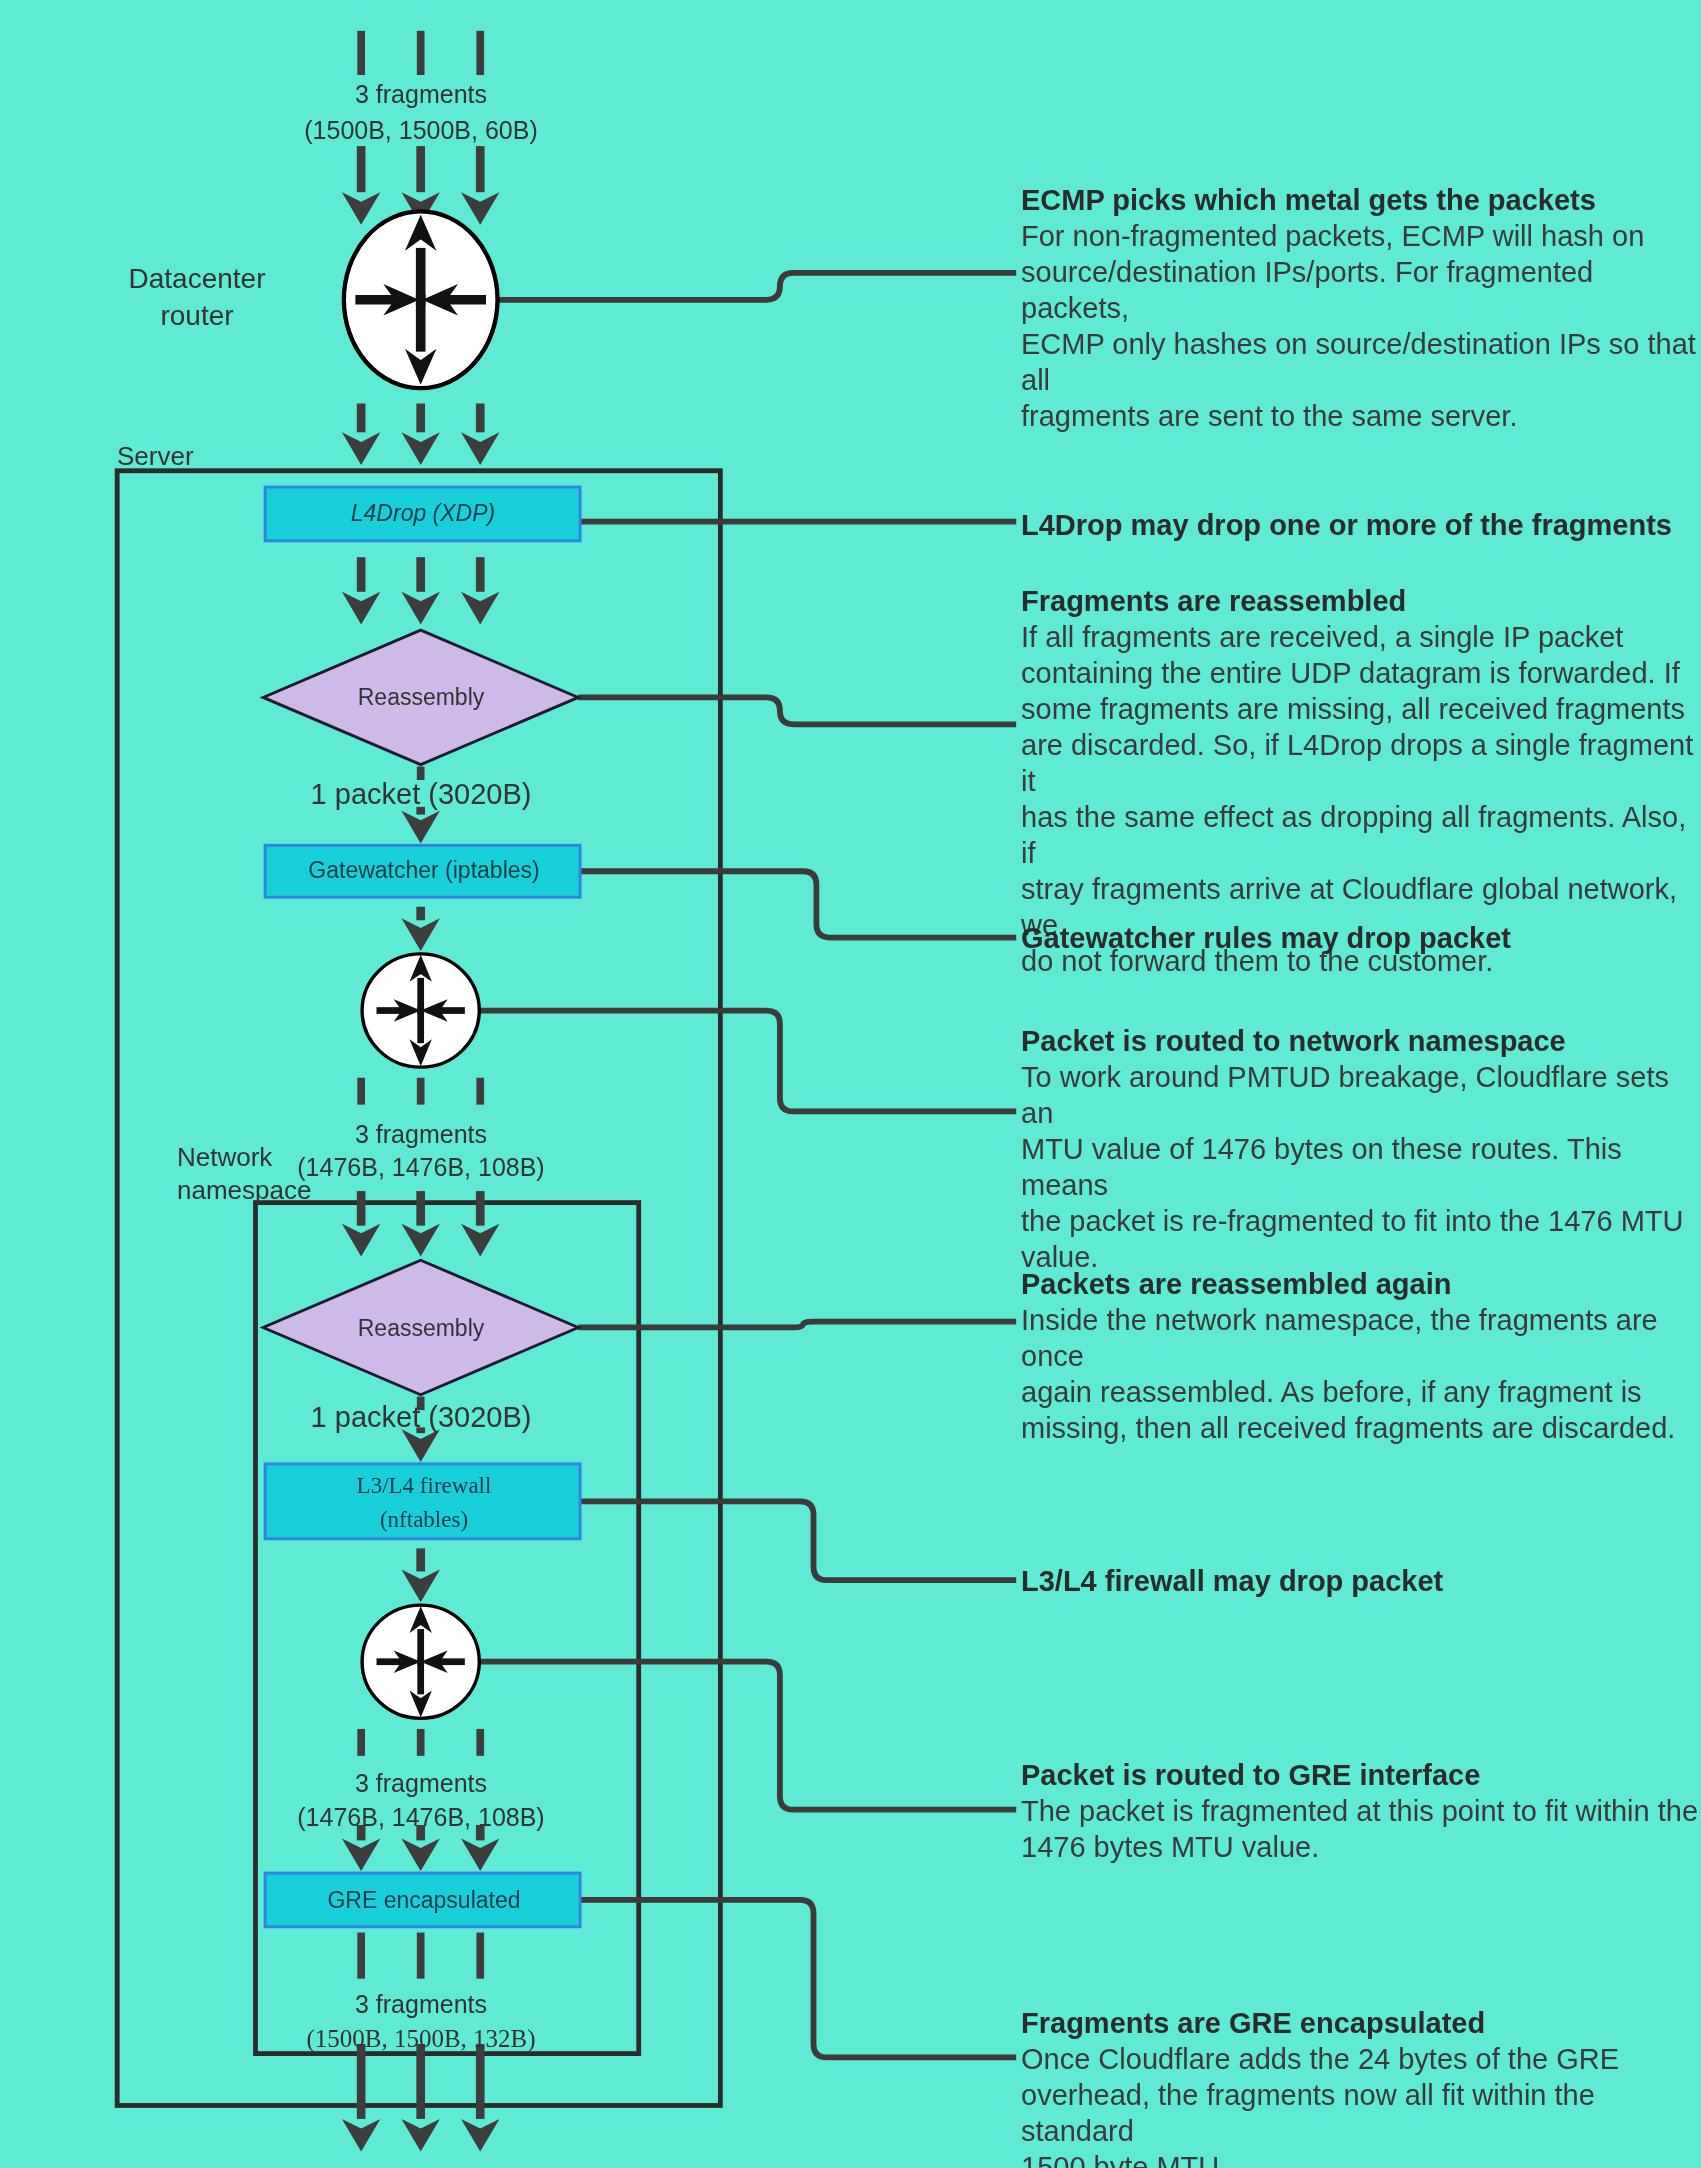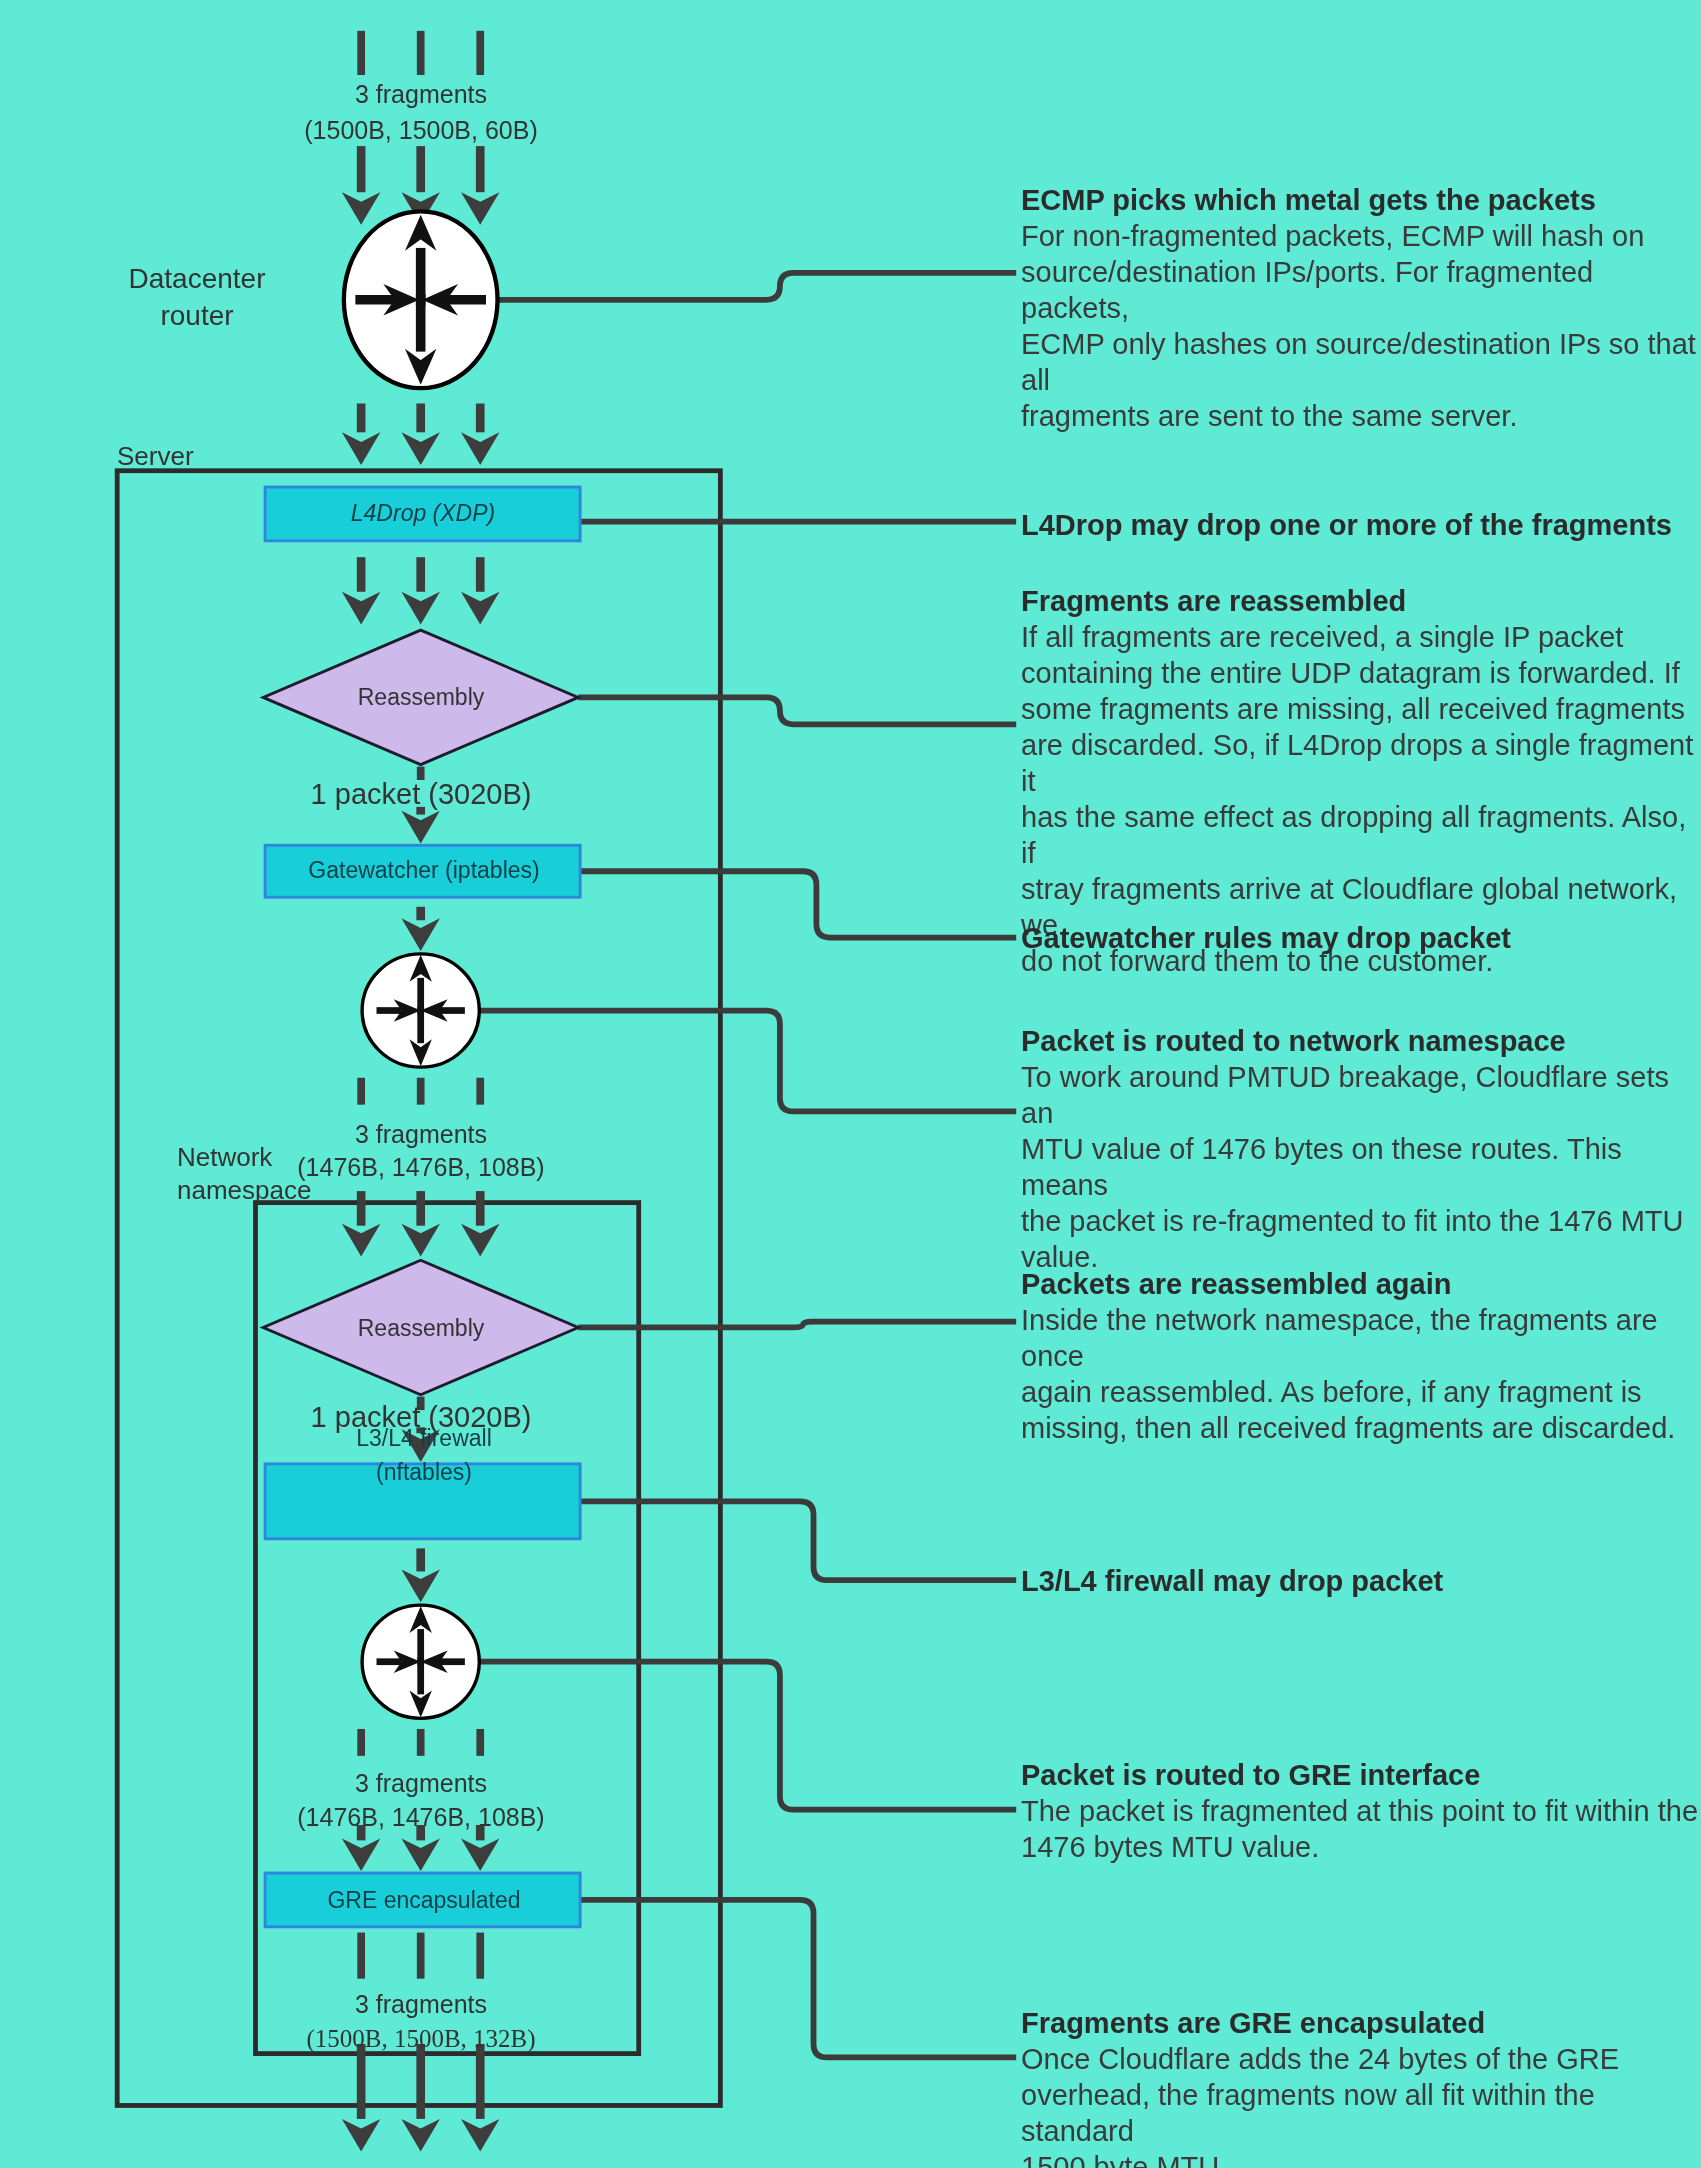--- a/index.html
+++ b/index.html
@@ -218,21 +218,21 @@
 <div class="t f26" style="left:421px;top:1134px;">3 fragments</div>
 <div class="t f26" style="left:421px;top:1167px;">(1476B, 1476B, 108B)</div>
 
 <div class="tl f27" style="left:161px;top:1141px;margin-left:16px;">Network
 namespace</div>
 
 <div class="t diamond-label" style="left:421px;top:1328px;">Reassembly</div>
 
 <div class="t f30" style="left:421px;top:1417px;">1 packet (3020B)</div>
 
-<div class="t node-label2" style="left:424px;top:1455px;">L3/L4 firewall
+<div class="t node-label2" style="left:424px;top:1503px;font-family:Liberation Serif, serif;">L3/L4 firewall
 (nftables)</div>
 
 <div class="t f26" style="left:421px;top:1783px;">3 fragments</div>
 <div class="t f26" style="left:421px;top:1817px;">(1476B, 1476B, 108B)</div>
 
 <div class="t node-label" style="left:424px;top:1900px;">GRE encapsulated</div>
 
 <div class="t f26" style="left:421px;top:2004px;">3 fragments</div>
 <div class="t f26" style="left:421px;top:2038px;font-family:Liberation Serif, serif;">(1500B, 1500B, 132B)</div>
 

